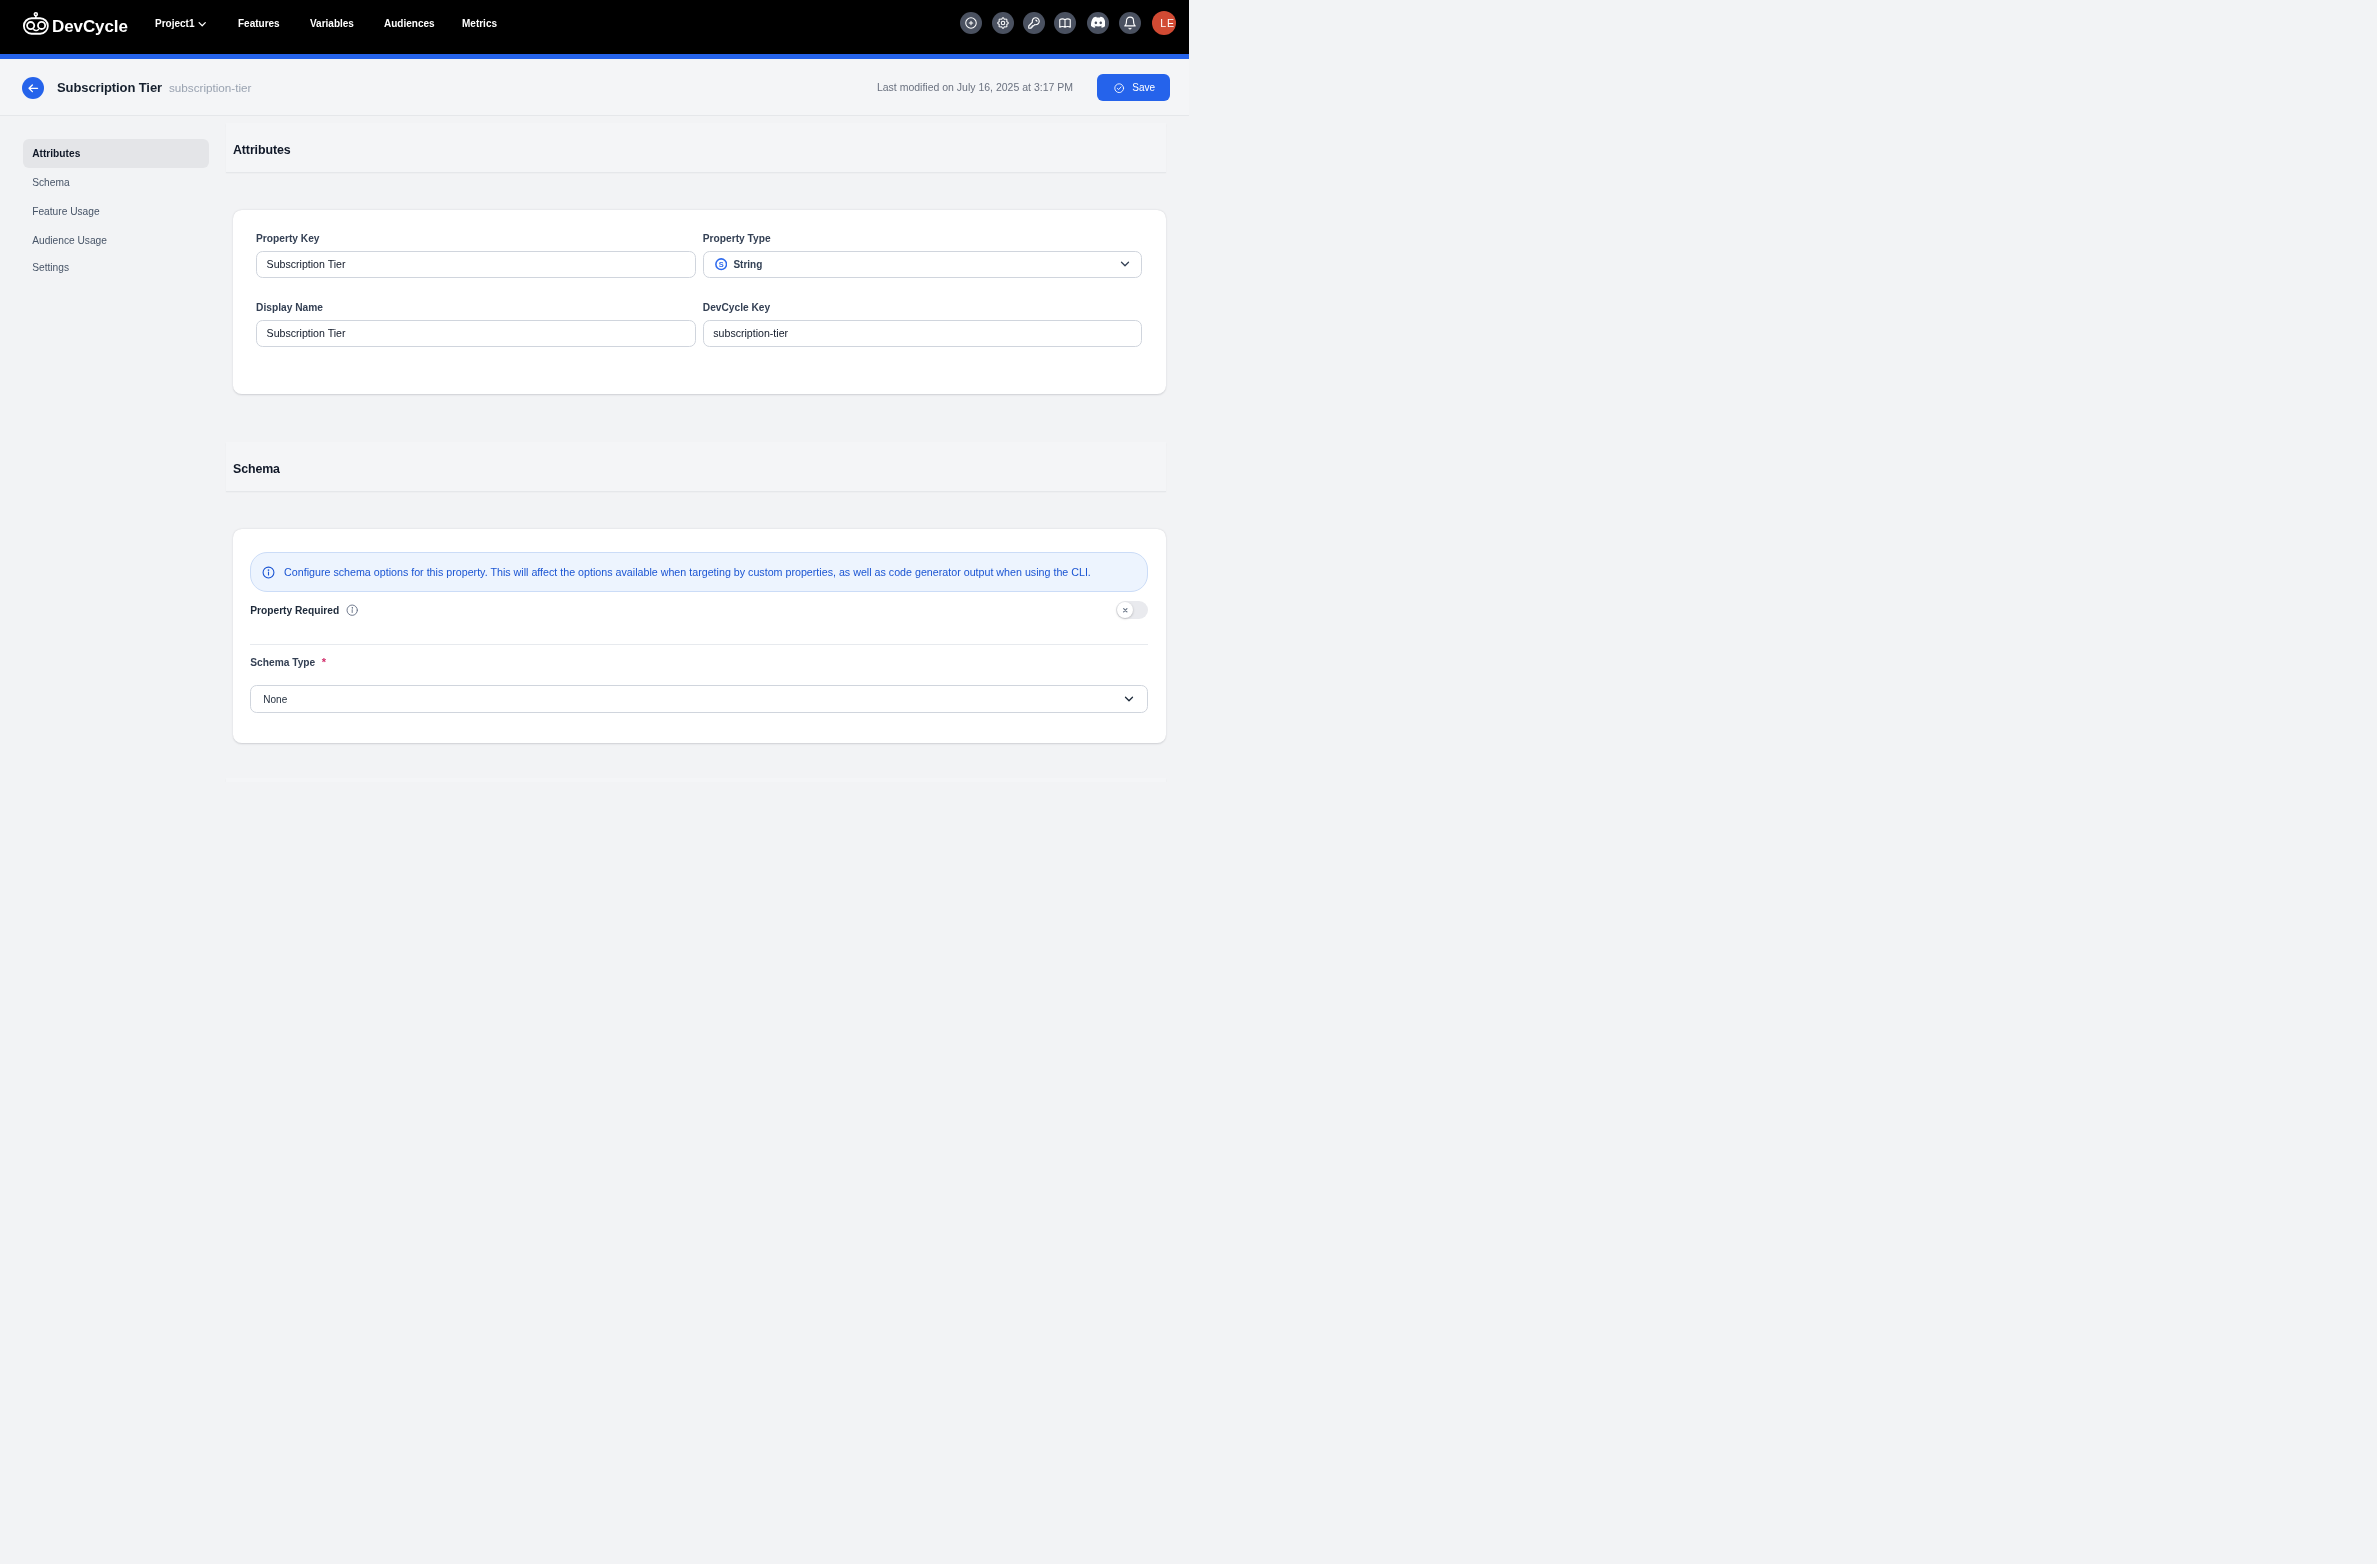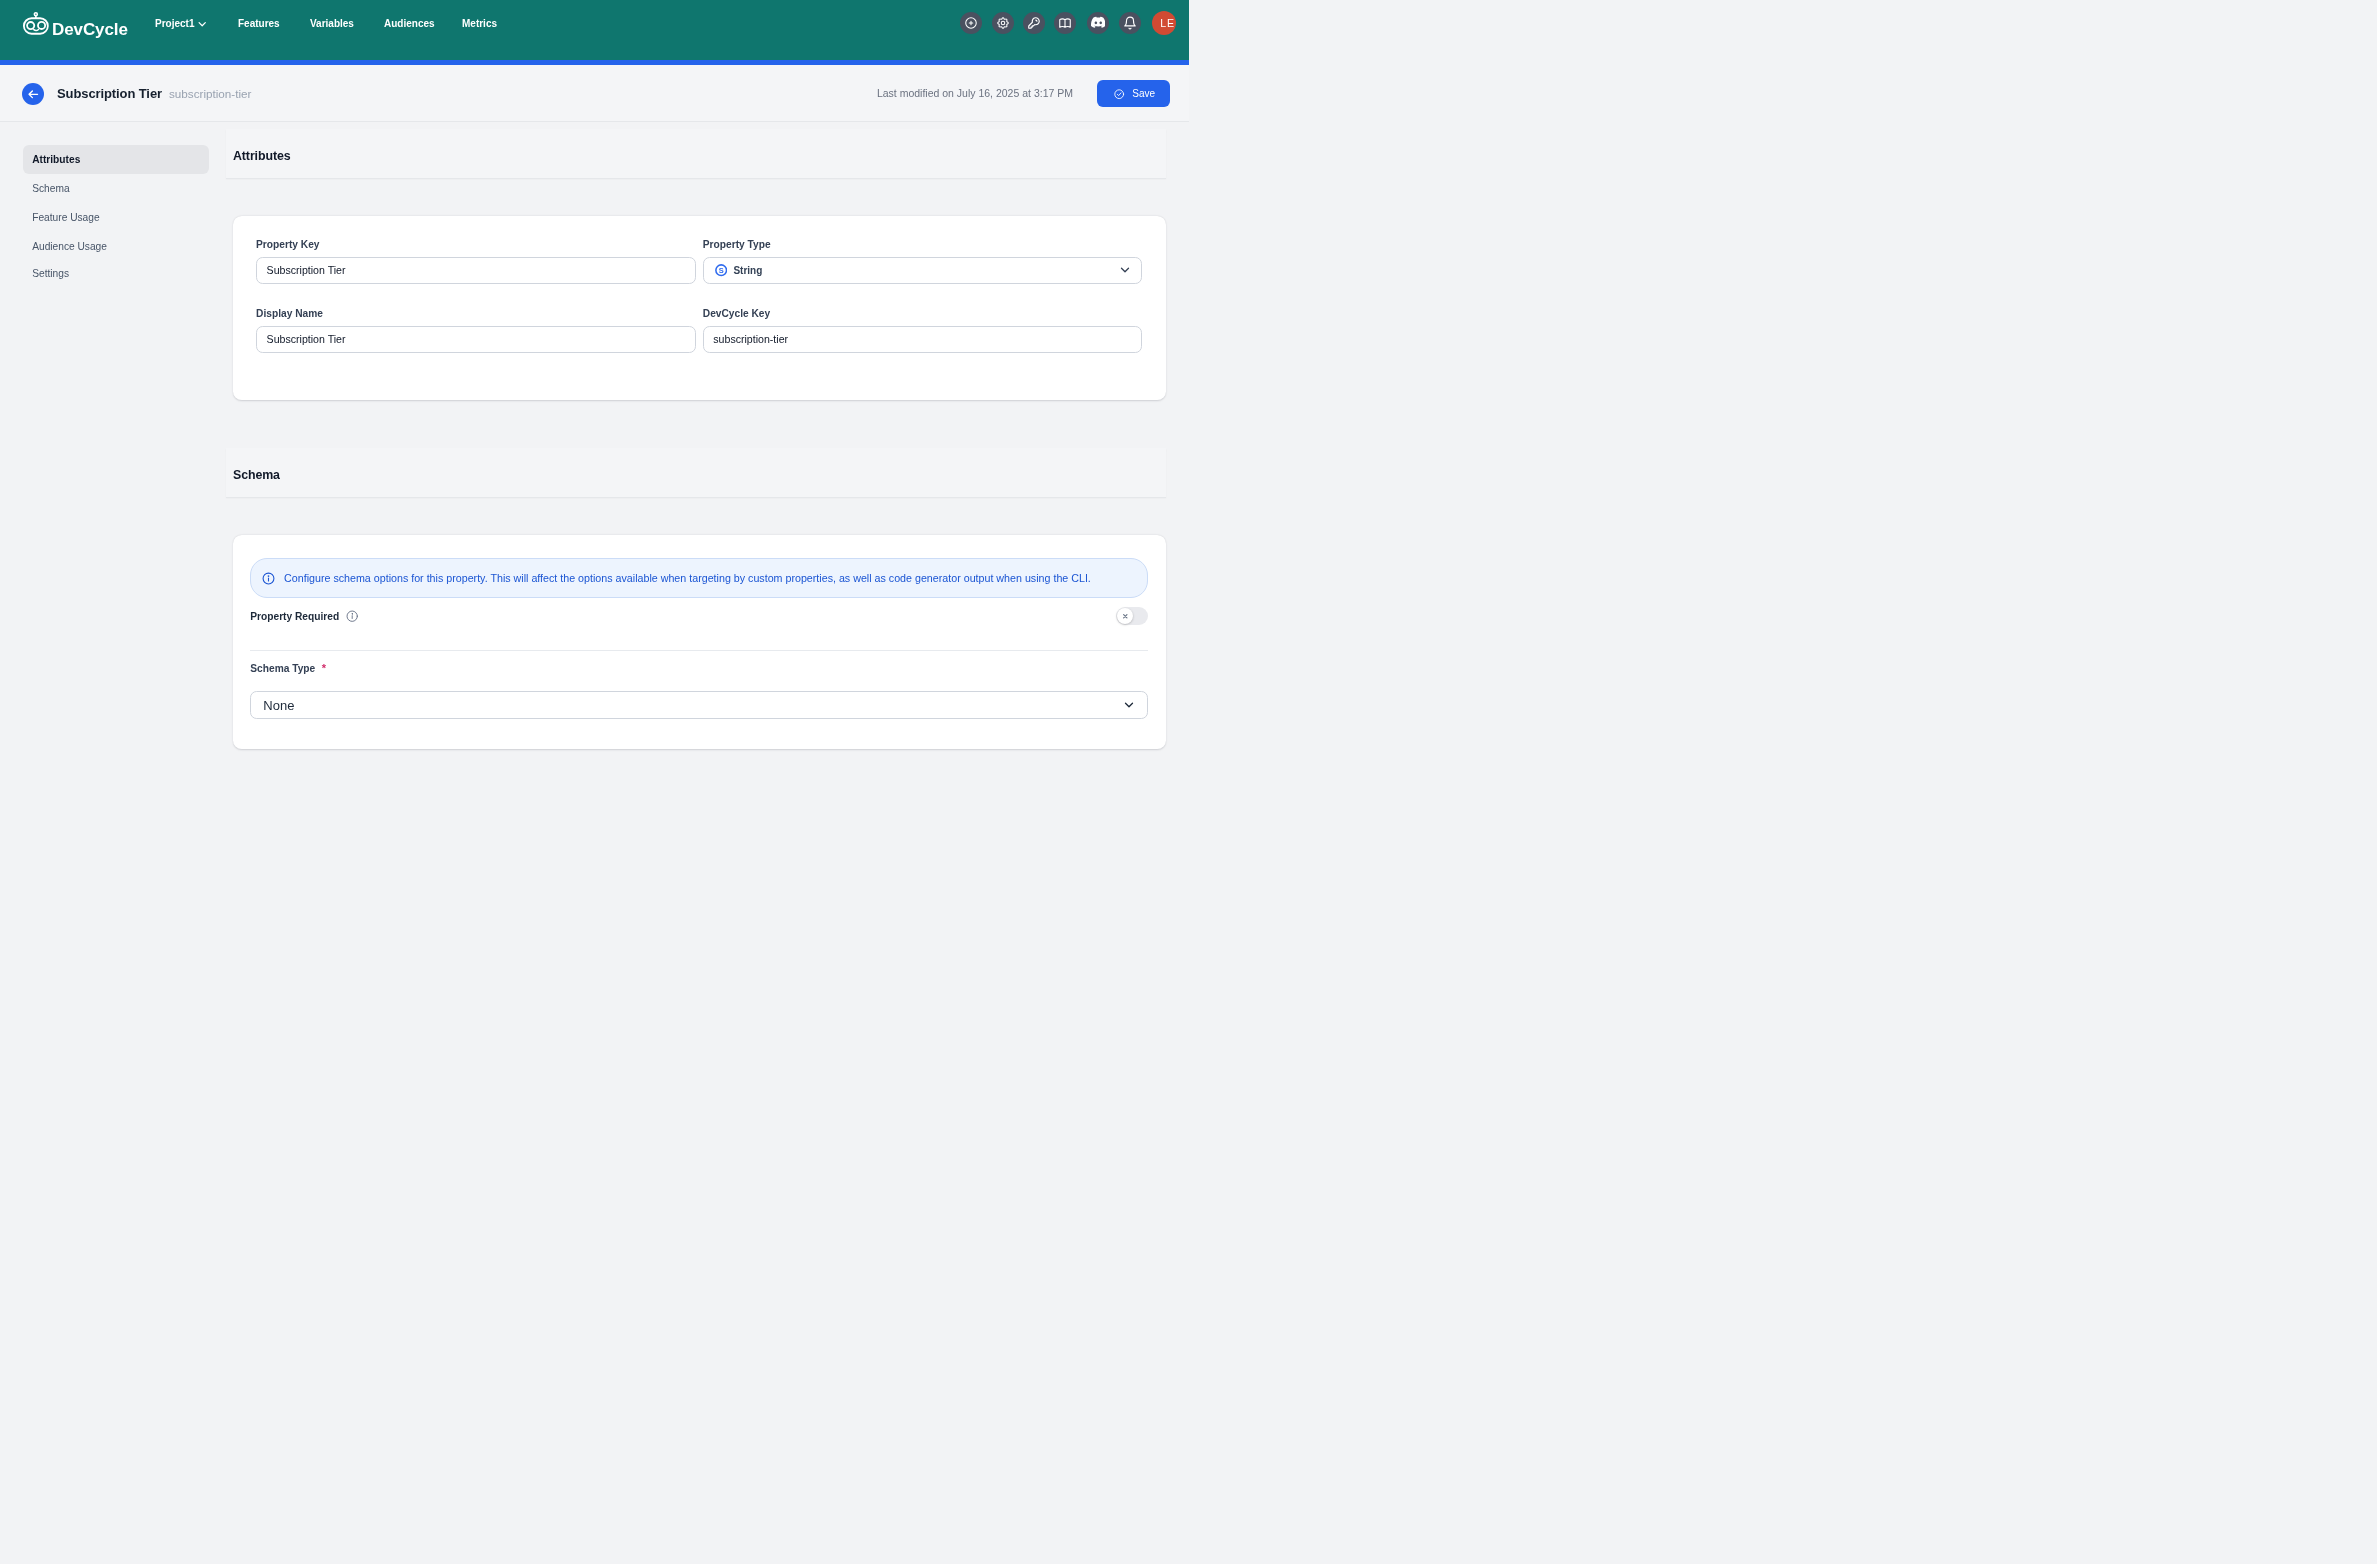--- a/index.html
+++ b/index.html
@@ -1,21 +1,21 @@
 <!DOCTYPE html>
 <html style="font-size:11.7px"><head>
 <meta charset="utf-8">
 <title>DevCycle</title>
 <style>
   * { margin:0; padding:0; box-sizing:border-box; }
   html,body { width:1189px; height:782px; overflow:hidden; }
   body { font-family:"Liberation Sans", sans-serif; background:#f2f3f5; }
 
   
-  .nav { position:relative; height:60px; background:#0f766e; }
+  .nav { position:relative; height:54px; background:#000000; }
   .logo-text { position:absolute; left:52px; top:50%; transform:translateY(-52%); color:#fff; font-size:17px; font-weight:700; letter-spacing:-0.1px; }
   .logo-svg { position:absolute; left:22px; top:11px; }
   .navlink { position:absolute; top:0; height:47px; display:flex; align-items:center; color:#fff; font-size:10px; font-weight:700; }
   .nav-chev { position:absolute; top:17.6px; }
   .navcircle { position:absolute; top:11.7px; width:22px; height:22px; border-radius:50%; background:#4a5160; display:flex; align-items:center; justify-content:center; }
   .avatar { position:absolute; top:10.6px; left:1152px; width:24px; height:24px; border-radius:50%; background:#d14a33; color:#fff; font-size:10.6px; font-weight:400; display:flex; align-items:center; justify-content:center; letter-spacing:0.7px;padding-left:7px; }
   .bluebar { height:5.1px; background:#2563eb; }
 
   
   .pagehead { position:relative; height:57px; background:#f4f5f7; border-bottom:0.7px solid #e5e7ea; }
@@ -44,21 +44,21 @@
   .fbox .chev { position:absolute; right:9.5px; }
 
   .card2 { margin-top:37px; height:214px; padding:23px 17.6px; margin-bottom:35px; }
   .alert { height:40px; background:#edf4fe; border:1.1px solid #cbdcf7; border-radius:17px; display:flex; align-items:center; padding:0 11px; }
   .alert-text { color:#1b55d3; font-size:10.7px; margin-left:8.8px; white-space:nowrap; }
   .proprow { margin-top:9.1px; height:17.6px; display:flex; align-items:center; position:relative; }
   .proprow .lbl { font-size:10.2px; font-weight:700; color:#1d2939; }
   .divider { margin-top:25px; border-top:0.7px solid #e7eaee; }
   .stlabel { margin-top:9px; font-size:10.2px; font-weight:700; color:#344054; line-height:17.6px; }
   .stlabel .ast { color:#d12d6a; margin-left:3.7px; font-size:11px; }
-  .noneselect { margin-top:13.5px; height:28px; border:0.7px solid #d0d5dd; border-radius:6.6px; background:#fff; display:flex; align-items:center; padding:0 12px; font-size:13px; color:#1d2939; position:relative; }
+  .noneselect { margin-top:13.5px; height:28px; border:0.7px solid #d0d5dd; border-radius:6.6px; background:#fff; display:flex; align-items:center; padding:0 12px; font-size:10px; color:#1d2939; position:relative; }
 
   .toggle { position:absolute; right:0; top:0; width:32px; height:18px; background:#e9eaee; border-radius:9.5px; }
   .knob { position:absolute; left:1.1px; top:0.9px; width:16px; height:16px; background:#fff; border-radius:50%; box-shadow:0 0.7px 2.2px rgba(0,0,0,.25); display:flex; align-items:center; justify-content:center; }
 </style>
 </head>
 <body>
 
 <div class="nav">
   <svg class="logo-svg" width="29" height="25" viewBox="0 0 40 34">
     <g fill="none" stroke="#fff">

